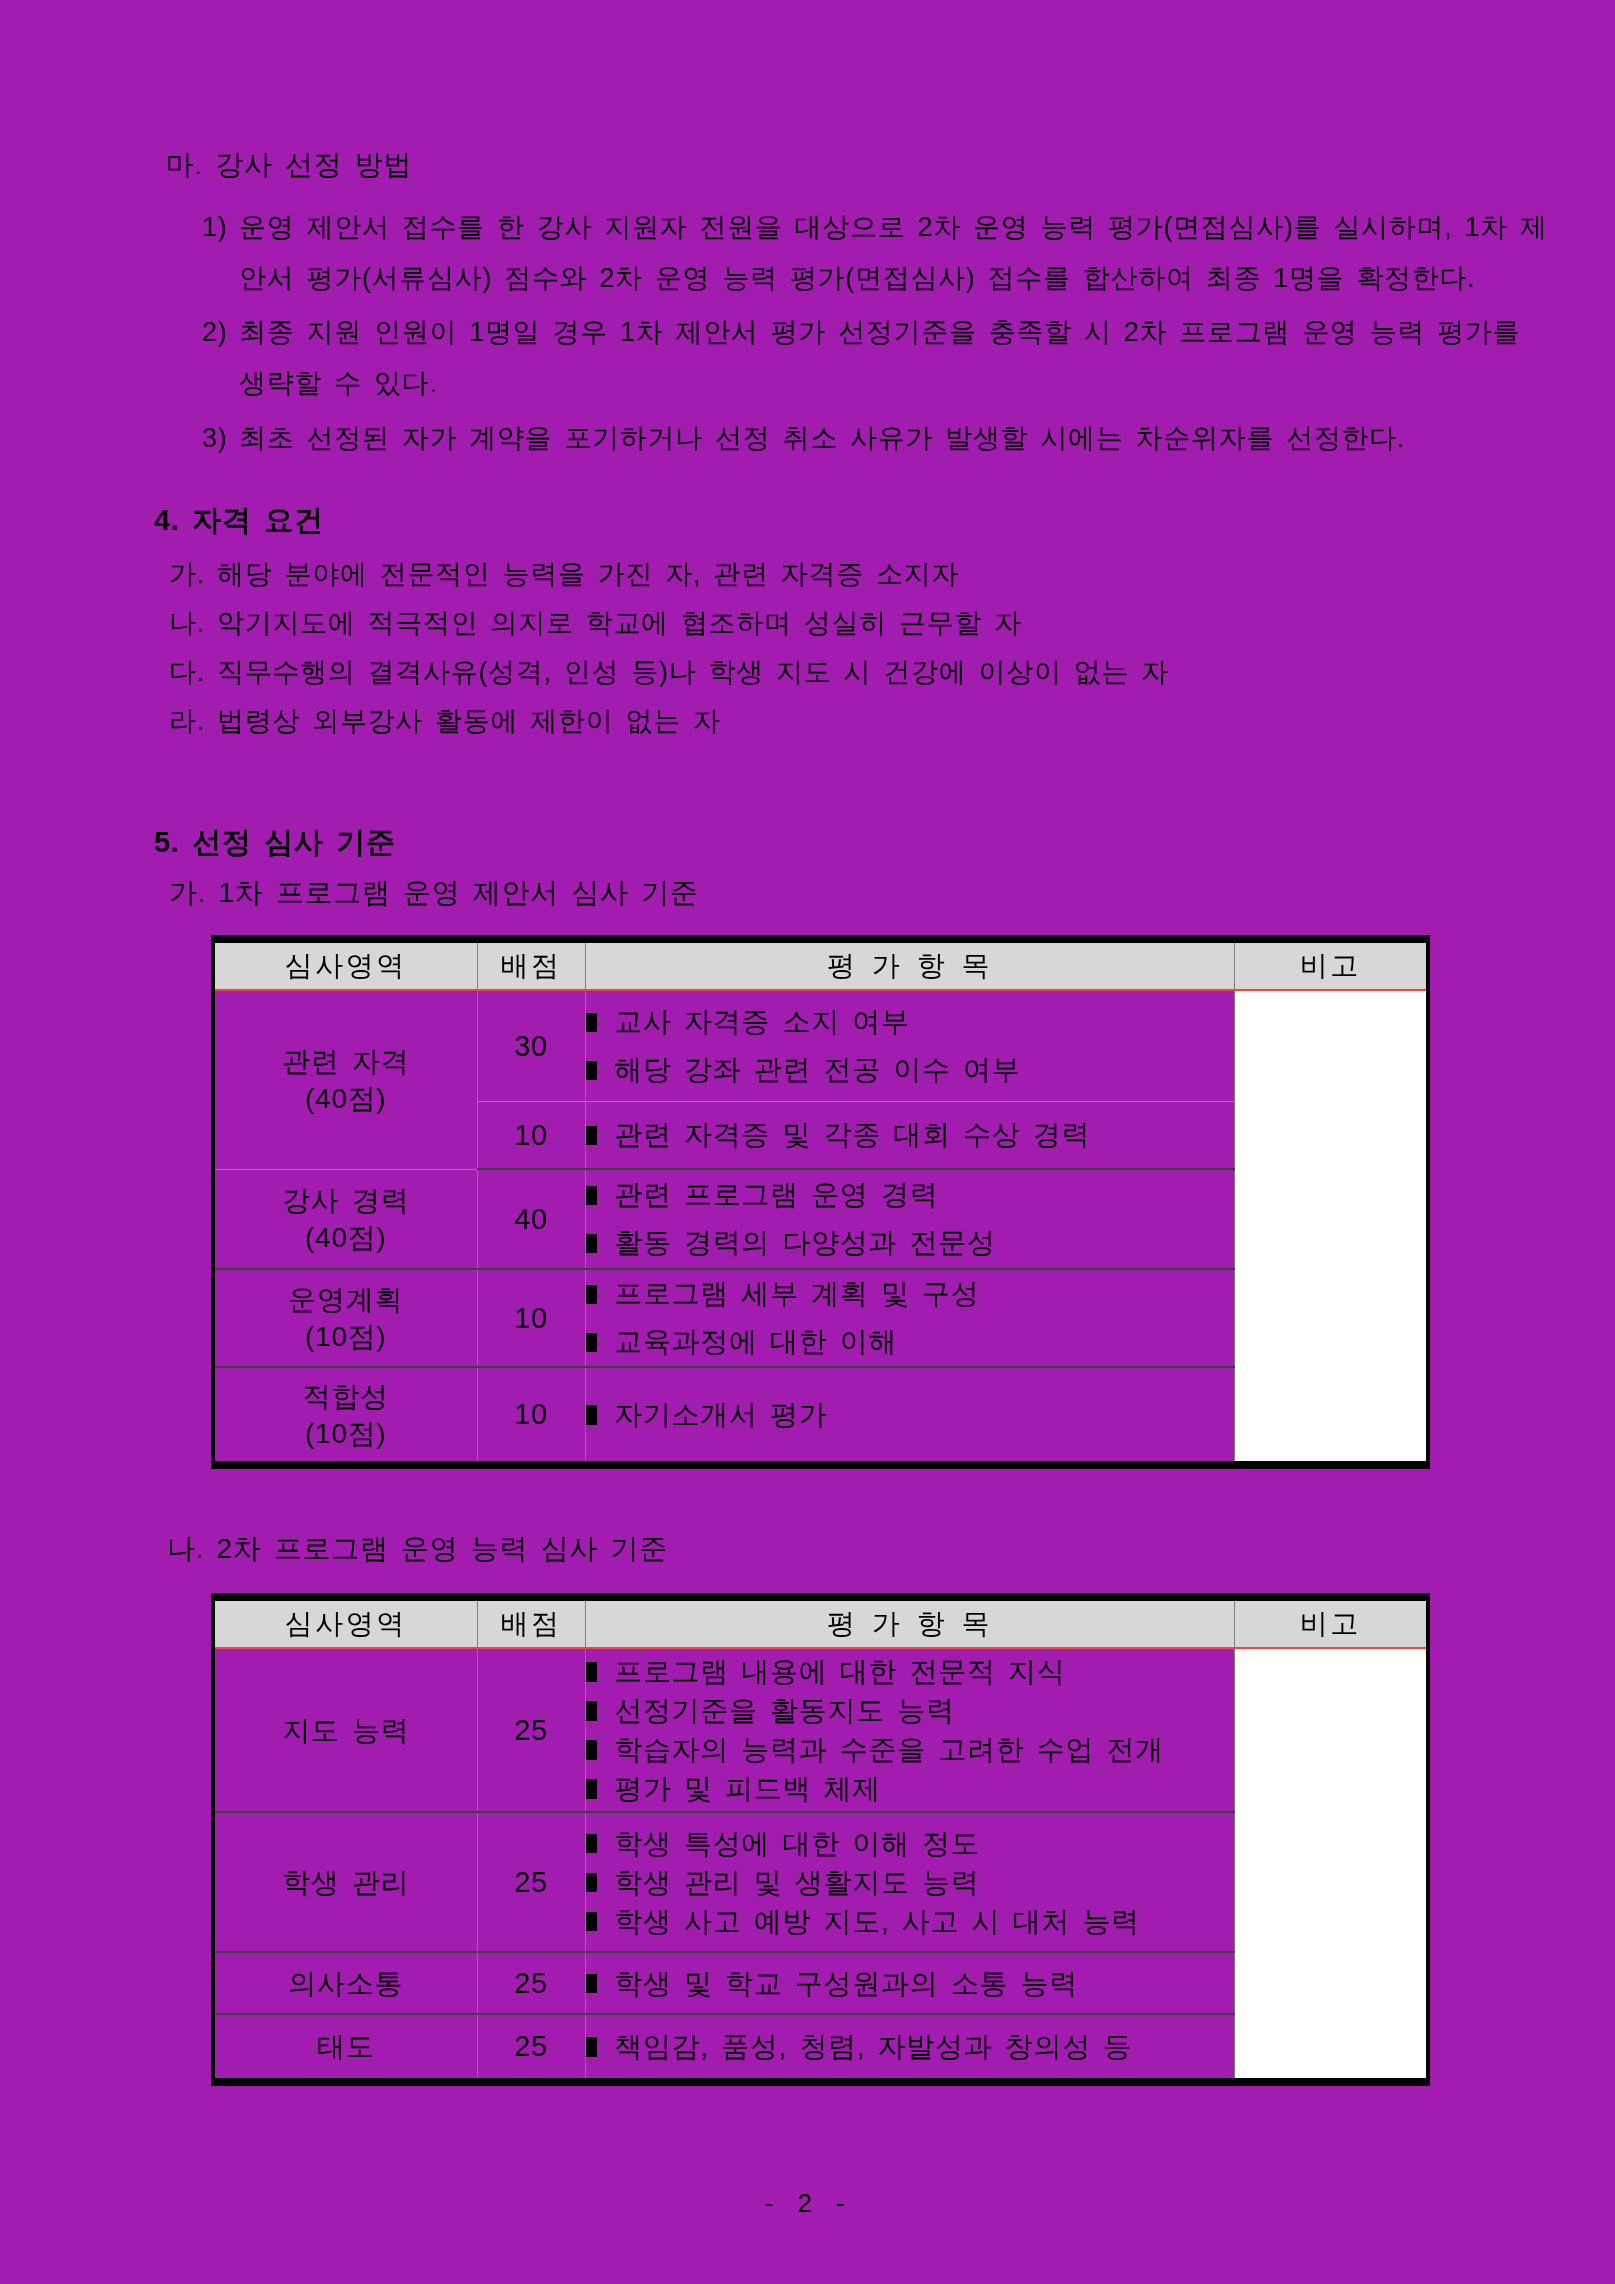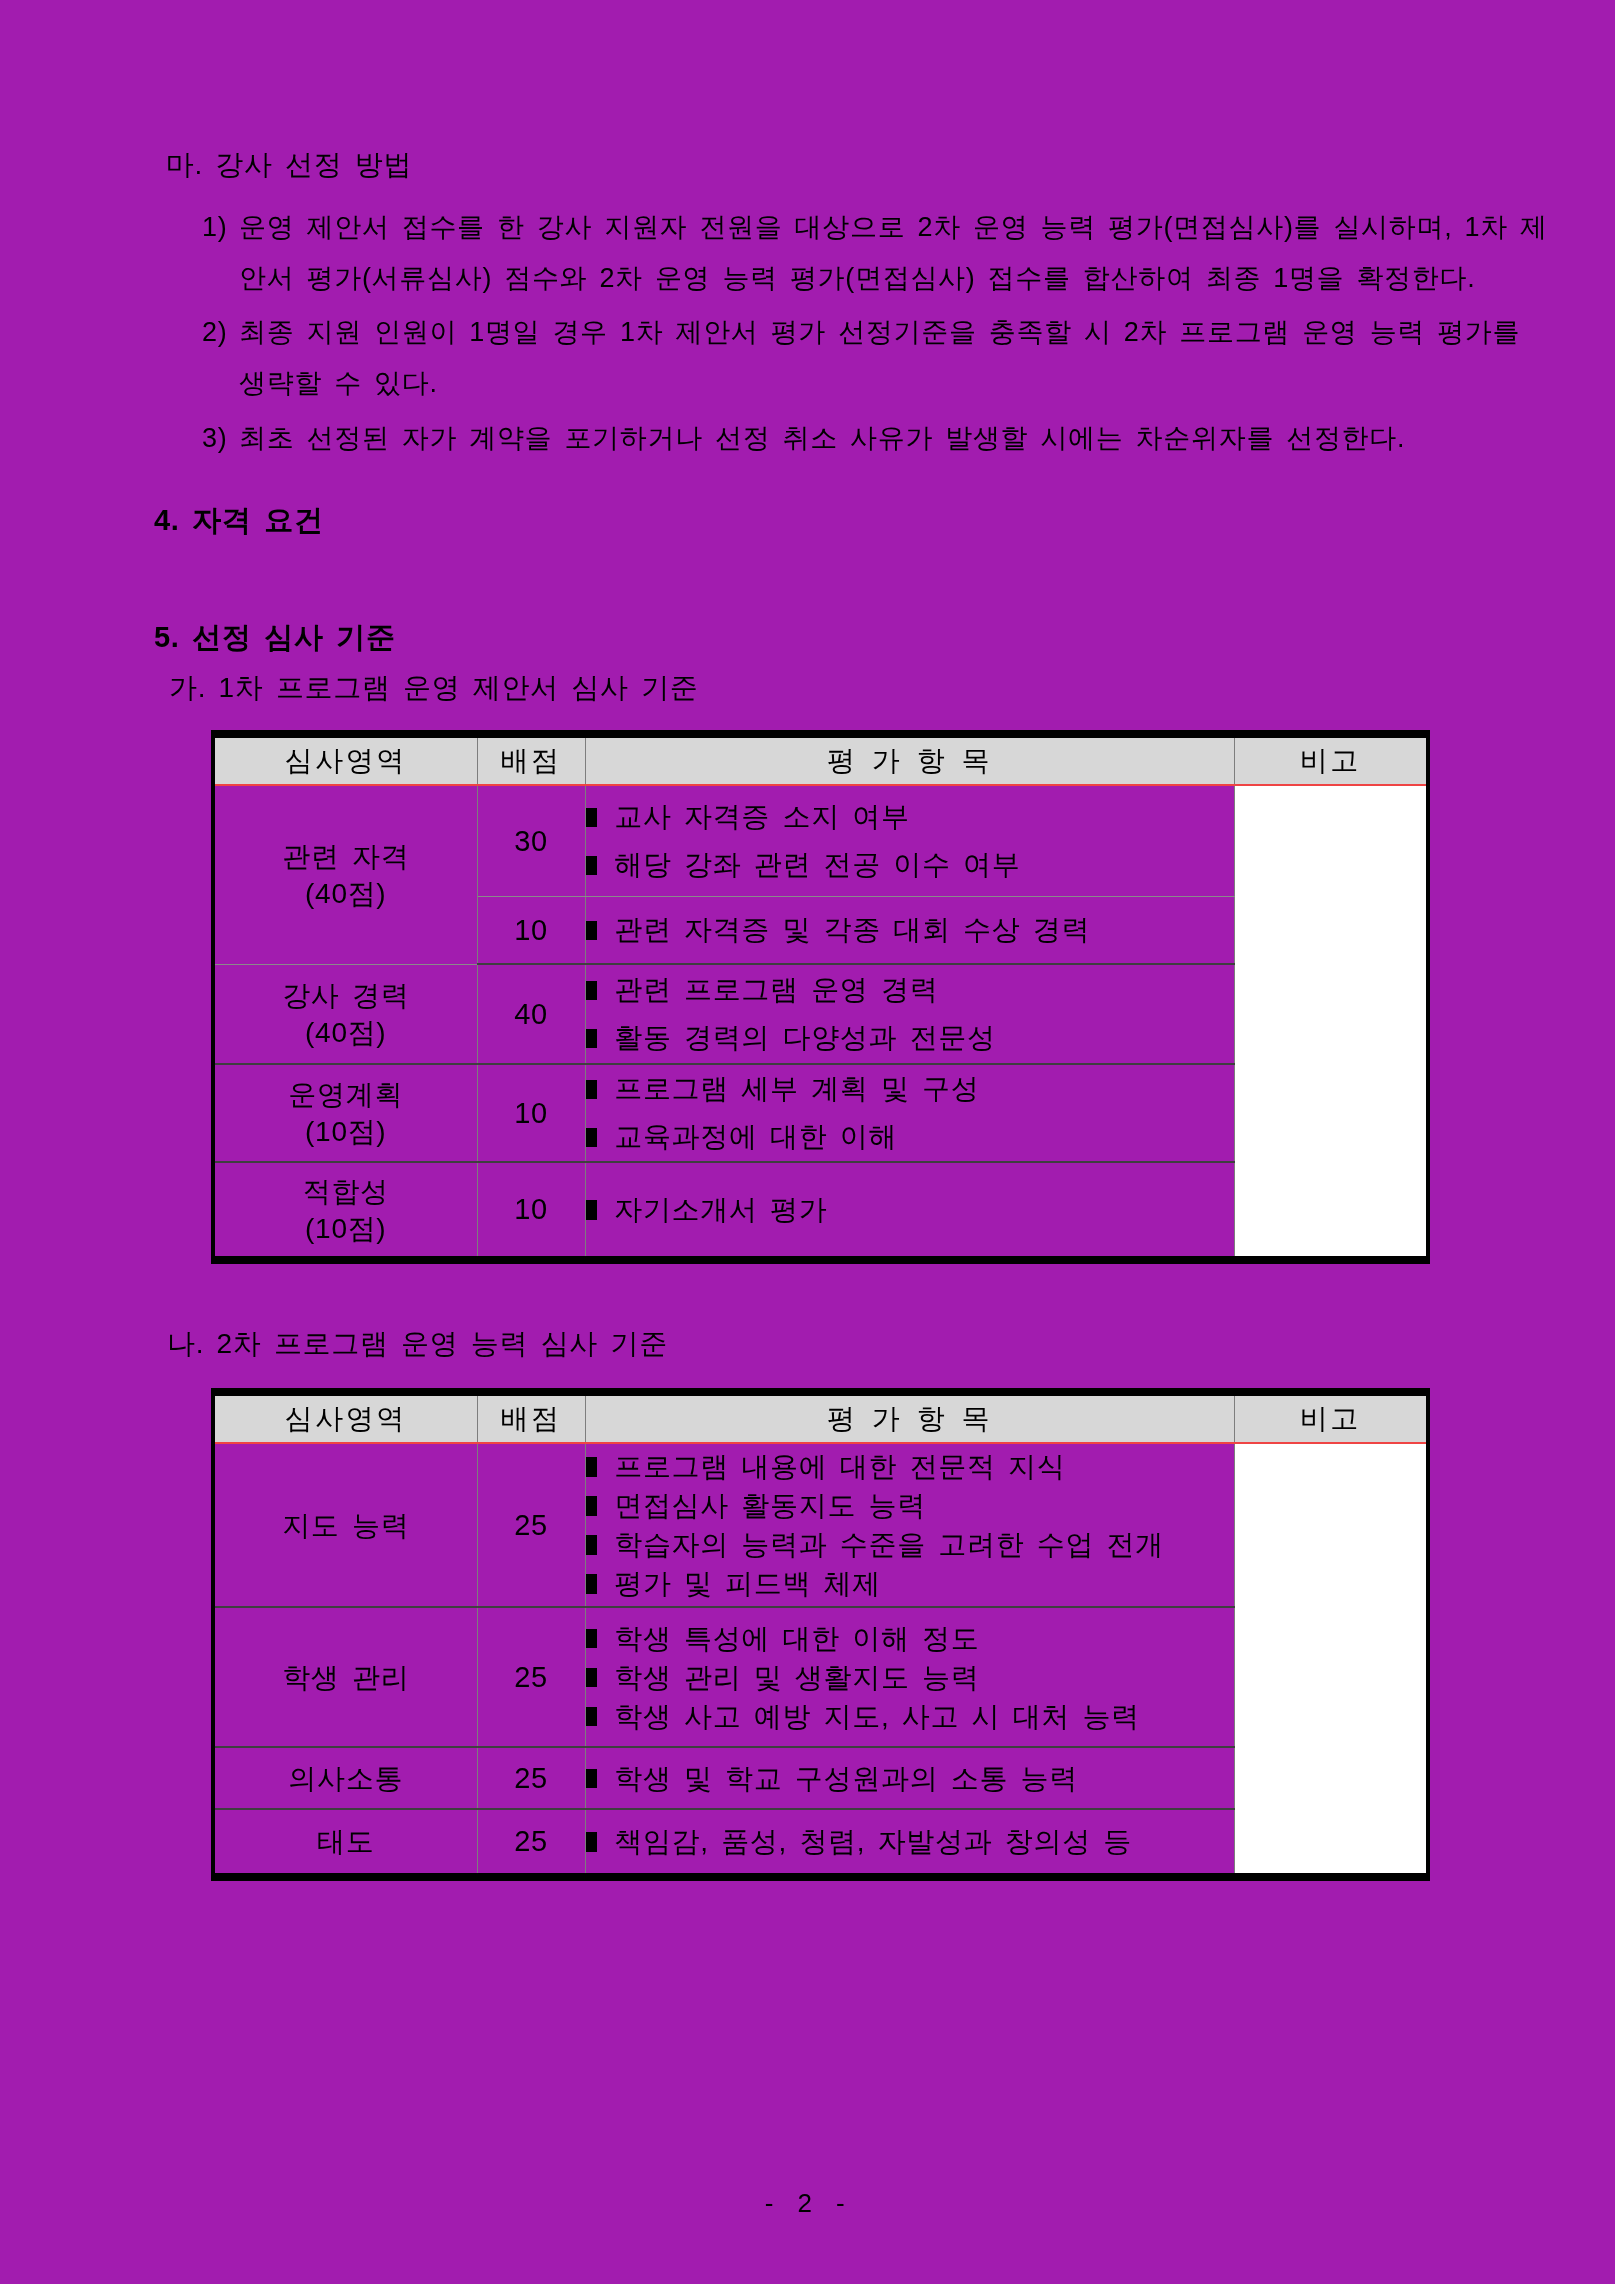--- a/index.html
+++ b/index.html
@@ -107,20 +107,26 @@
       </div>
       <div class="num-item">
         <span class="num">3)</span>
         <div class="lines">
           <div class="line">최초 선정된 자가 계약을 포기하거나 선정 취소 사유가 발생할 시에는 차순위자를 선정한다.</div>
         </div>
       </div>
     </div>
 
     <div class="h-num">4. 자격 요건</div>
+    <div class="ka-list">
+      <div class="ka-item">가. 해당 분야에 전문적인 능력을 가진 자, 관련 자격증 소지자</div>
+      <div class="ka-item">나. 악기지도에 적극적인 의지로 학교에 협조하며 성실히 근무할 자</div>
+      <div class="ka-item">다. 직무수행의 결격사유(성격, 인성 등)나 학생 지도 시 건강에 이상이 없는 자</div>
+      <div class="ka-item">라. 법령상 외부강사 활동에 제한이 없는 자</div>
+    </div>
 
     <div class="h-num s5">5. 선정 심사 기준</div>
     <div class="sub">가. 1차 프로그램 운영 제안서 심사 기준</div>
 
     <table class="crit t1">
       <colgroup>
           <col style="width:264px">
           <col style="width:108px">
           <col style="width:649px">
           <col style="width:194px">
@@ -234,21 +240,21 @@
             <span class="area-name">지도 능력</span>
           </td>
           <td class="score rh-b1">25</td>
           <td class="items">
             <div class="bl">
                 <span class="sq"></span>
                 <span class="bt">프로그램 내용에 대한 전문적 지식</span>
               </div>
             <div class="bl">
                 <span class="sq"></span>
-                <span class="bt">면접심사 활동지도 능력</span>
+                <span class="bt">선정기준을 활동지도 능력</span>
               </div>
             <div class="bl">
                 <span class="sq"></span>
                 <span class="bt">학습자의 능력과 수준을 고려한 수업 전개</span>
               </div>
             <div class="bl">
                 <span class="sq"></span>
                 <span class="bt">평가 및 피드백 체제</span>
               </div>
           </td>

